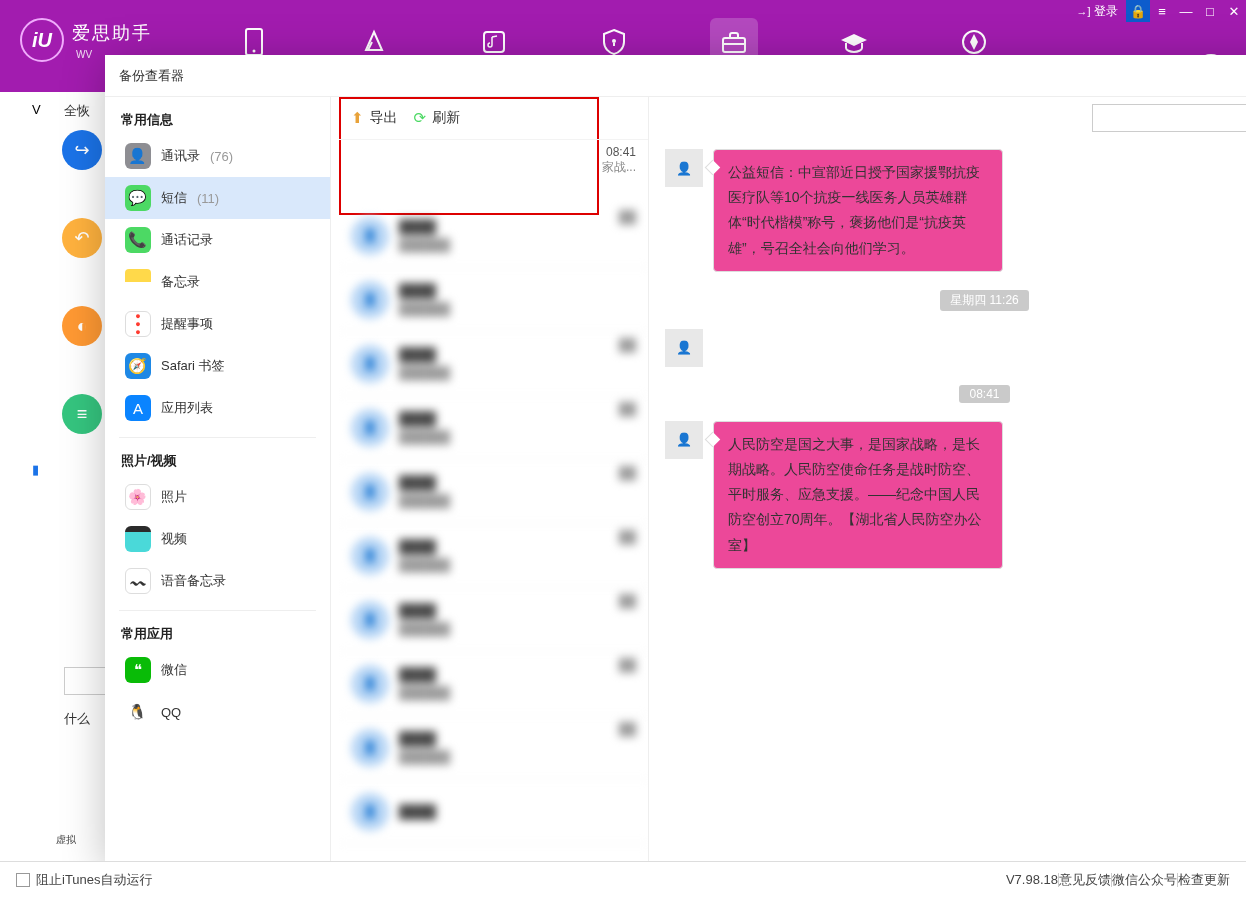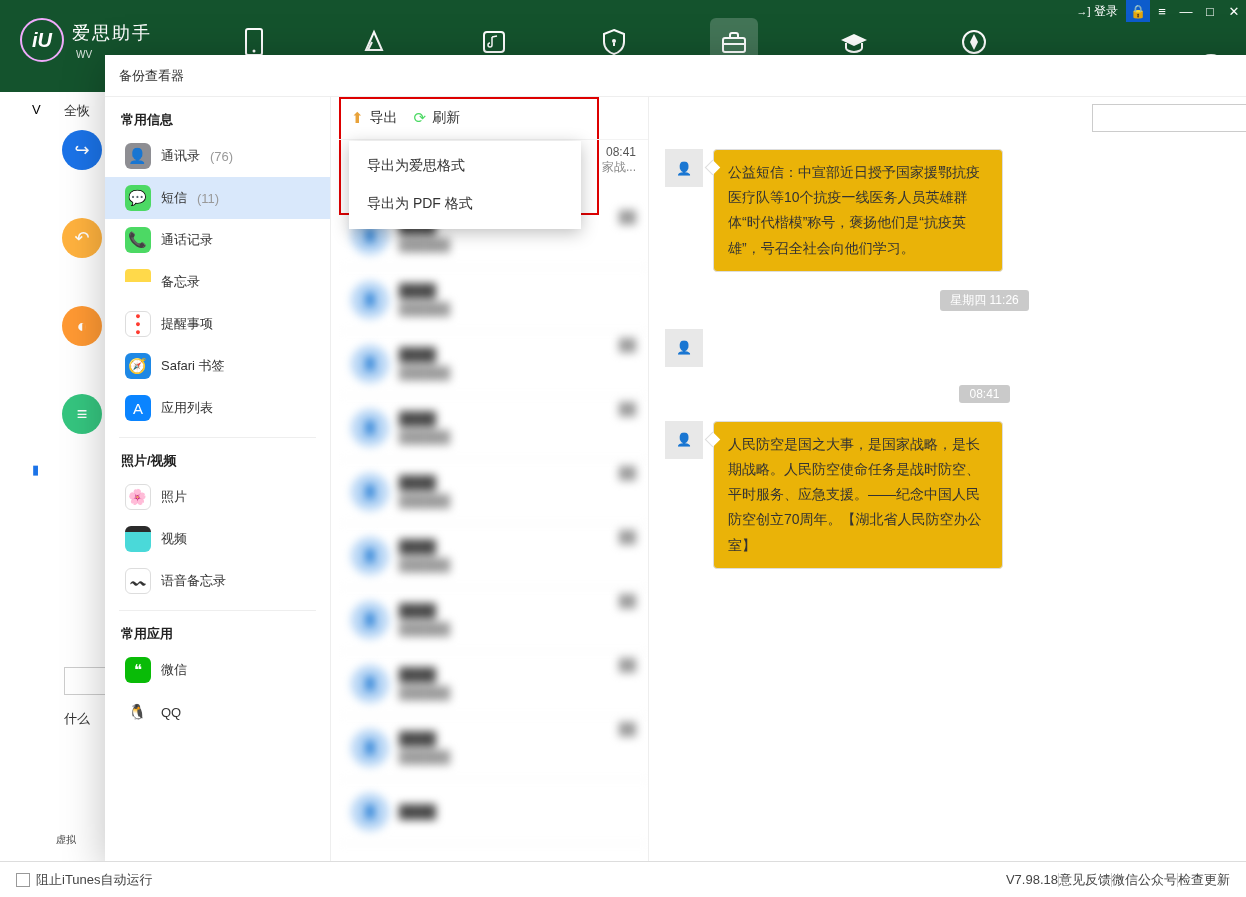--- a/index.html
+++ b/index.html
@@ -1,19 +1,19 @@
 <!DOCTYPE html>
 <html><head>
 <meta charset="utf-8">
 <style>
 * { box-sizing: border-box; margin: 0; padding: 0; }
 body { font-family: "Microsoft YaHei", Arial, sans-serif; font-size: 13px; background: #fff; width: 1246px; height: 897px; overflow: hidden; position: relative; }
 
 
-.top-header { height: 92px; background: #14532d; color: #fff; position: relative; }
+.top-header { height: 92px; background: #a21caf; color: #fff; position: relative; }
 .top-controls { position: absolute; top: 0; right: 0; display: flex; align-items: center; gap: 0; height: 22px; }
 .top-controls .login { padding: 0 8px; font-size: 12px; cursor: pointer; }
 .top-controls .ctrl-btn { width: 24px; height: 22px; display: flex; align-items: center; justify-content: center; cursor: pointer; font-size: 13px; }
 .top-controls .ctrl-btn.lock { background: #0d5ccc; }
 .logo-row { position: absolute; left: 20px; top: 18px; display: flex; align-items: center; gap: 8px; }
 .logo-circle { width: 44px; height: 44px; border-radius: 50%; border: 2px solid #f0abfc; display: flex; align-items: center; justify-content: center; font-weight: bold; font-size: 20px; font-style: italic; }
 .logo-text { font-size: 18px; font-weight: 500; letter-spacing: 2px; }
 .logo-sub { font-size: 10px; margin-left: 4px; margin-top: 4px; opacity: 0.85; }
 .top-nav { position: absolute; top: 18px; left: 230px; display: flex; gap: 72px; }
 .nav-icon { width: 48px; height: 48px; display: flex; align-items: center; justify-content: center; cursor: pointer; }
@@ -72,21 +72,21 @@
 
 .right-col { flex: 1; display: flex; flex-direction: column; }
 .search-row { height: 42px; display: flex; align-items: center; justify-content: flex-end; padding-right: 14px; }
 .search-box { width: 216px; height: 28px; border: 1px solid #ccc; display: flex; align-items: center; padding: 0 8px; color: #888; }
 .search-box input { border: none; outline: none; flex: 1; font-size: 12px; }
 .search-ic { font-size: 15px; }
 
 .chat-area { flex: 1; padding: 10px 18px 10px 8px; overflow-y: auto; }
 .msg-row { display: flex; align-items: flex-start; gap: 10px; margin-bottom: 18px; }
 .msg-avatar { width: 38px; height: 38px; background: #e8e8e8; display: flex; align-items: center; justify-content: center; color: #bbb; flex-shrink: 0; }
-.bubble { position: relative; background: #eab308; border: 1px solid #ddd; padding: 10px 14px; max-width: 290px; font-size: 14px; line-height: 1.8; color: #333; border-radius: 4px; }
+.bubble { position: relative; background: #ec4899; border: 1px solid #ddd; padding: 10px 14px; max-width: 290px; font-size: 14px; line-height: 1.8; color: #333; border-radius: 4px; }
 .bubble::before { content: ''; position: absolute; left: -7px; top: 12px; width: 10px; height: 10px; background: #fff; border-left: 1px solid #ddd; border-bottom: 1px solid #ddd; transform: rotate(45deg); }
 .time-pill { display: block; margin: 12px auto 18px; background: #cacaca; color: #fff; font-size: 12px; padding: 2px 10px; border-radius: 3px; width: max-content; text-align: center; }
 
 
 .footer { position: absolute; bottom: 0; left: 0; right: 0; height: 36px; border-top: 1px solid #ddd; display: flex; align-items: center; padding: 0 16px; font-size: 13px; color: #444; background: #fff; z-index: 100; }
 .footer-ck { display: flex; align-items: center; gap: 6px; }
 .footer-ck .box { width: 14px; height: 14px; border: 1px solid #999; }
 .footer-right { margin-left: auto; display: flex; align-items: center; }
 .footer-right .sep { width: 1px; height: 14px; background: #ccc; }
 </style>
@@ -278,24 +278,20 @@
         <div class="tb-btn">
           <span class="tb-ic" style="color:#e8a23a;">⬆</span>
           <span>导出</span>
         </div>
         <div class="tb-btn">
           <span class="tb-ic" style="color:#4cd964;">⟳</span>
           <span>刷新</span>
         </div>
       </div>
 
-      <div class="export-menu">
-        <div class="mi">导出为爱思格式</div>
-        <div class="mi">导出为 PDF 格式</div>
-      </div>
 
       <div class="redbox" style="left:0;top:0;width:260px;height:118px;"></div>
 
       <div class="thread-list">
         <div class="thread-row first" style="height:0;overflow:hidden;"></div>
         <div style="position:absolute;right:12px;top:6px;font-size:12px;color:#555;text-align:right;"><span>08:41</span><br><span style="color:#888;">家战...</span></div>
         <div style="height:64px;"></div>
         <div class="thread-row">
             <div class="thread-avatar">👤</div>
             <div class="thread-meta">

